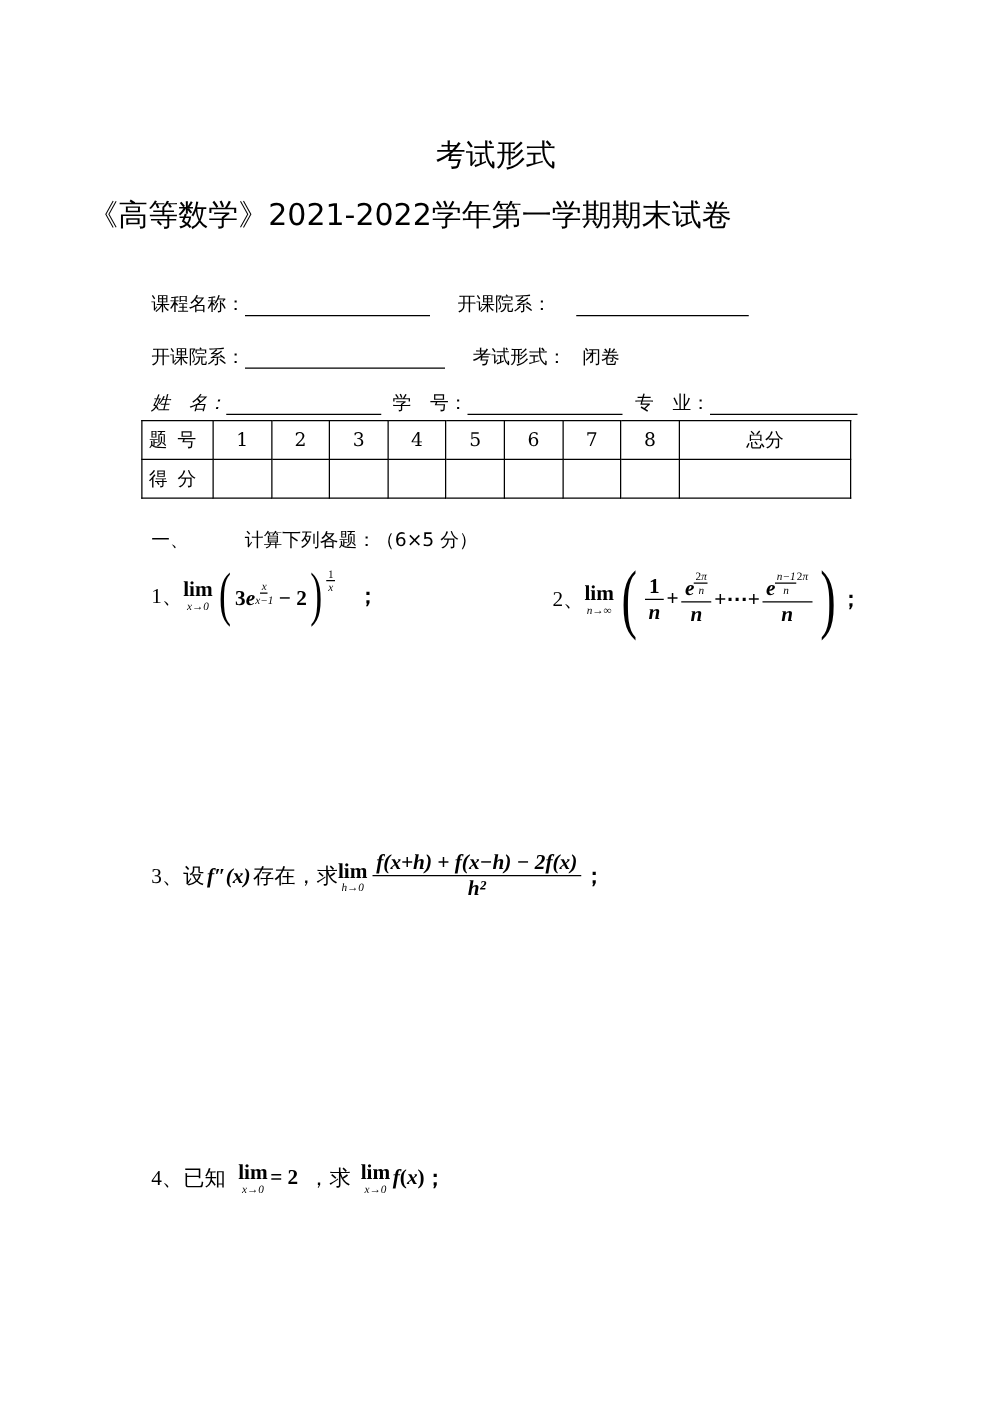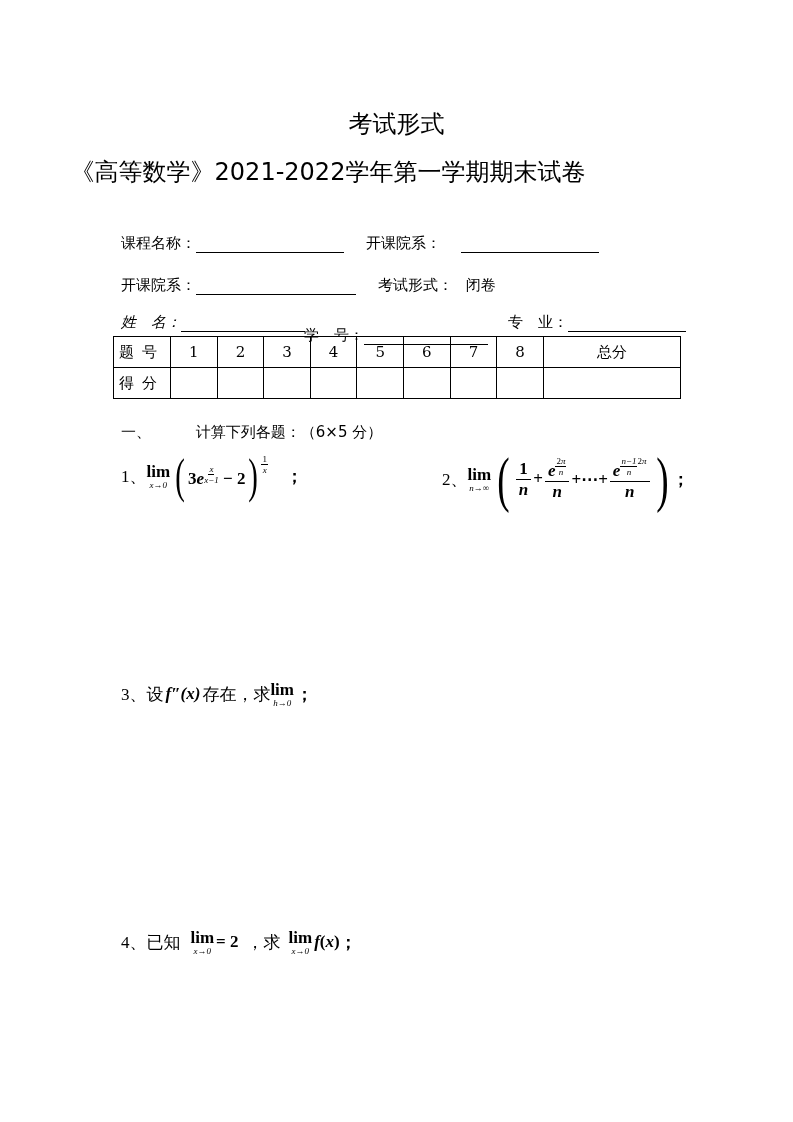--- a/index.html
+++ b/index.html
@@ -45,21 +45,21 @@
   <span>开课院系：</span><span class="line" style="width:160px;"></span>
 </div>
 <div class="abs field" style="left:378px; top:276px;">
   <span>考试形式：</span>
   <span style="margin-left:8px;">闭卷</span>
 </div>
 
 <div class="abs field" style="left:121px; top:313px;font-style:italic;">
   <span>姓　名：</span><span class="line" style="width:124px;"></span>
 </div>
-<div class="abs field" style="left:304px; top:313px;margin-top:13px;">
+<div class="abs field" style="left:314px; top:313px;">
   <span>学　号：</span><span class="line" style="width:124px;"></span>
 </div>
 <div class="abs field" style="left:508px; top:313px;">
   <span>专　业：</span><span class="line" style="width:118px;"></span>
 </div>
 
 <table class="score">
   <tbody>
       <tr>
     <td class="hdr">题号</td>
@@ -145,20 +145,24 @@
 
 <div class="abs math" style="left:121px; top:680px; display:flex; align-items:center;">
   <span style="font-weight:normal;">3、</span>
   <span style="font-weight:normal;">设</span>
   <span class="it" style="margin:0 2px;">f″(x)</span>
   <span style="font-weight:normal;">存在，求</span>
   <span class="lim">
       <span>lim</span>
       <span class="sub">h→0</span>
     </span>
+  <span class="frac it">
+      <span class="num">f(x+h) + f(x−h) − 2f(x)</span>
+      <span class="den">h²</span>
+    </span>
   <span>；</span>
 </div>
 
 <div class="abs math" style="left:121px; top:928px; display:flex; align-items:center;">
   <span style="font-weight:normal;">4、</span>
   <span style="font-weight:normal; margin-right:10px;">已知</span>
   <span class="lim">
       <span>lim</span>
       <span class="sub">x→0</span>
     </span>

